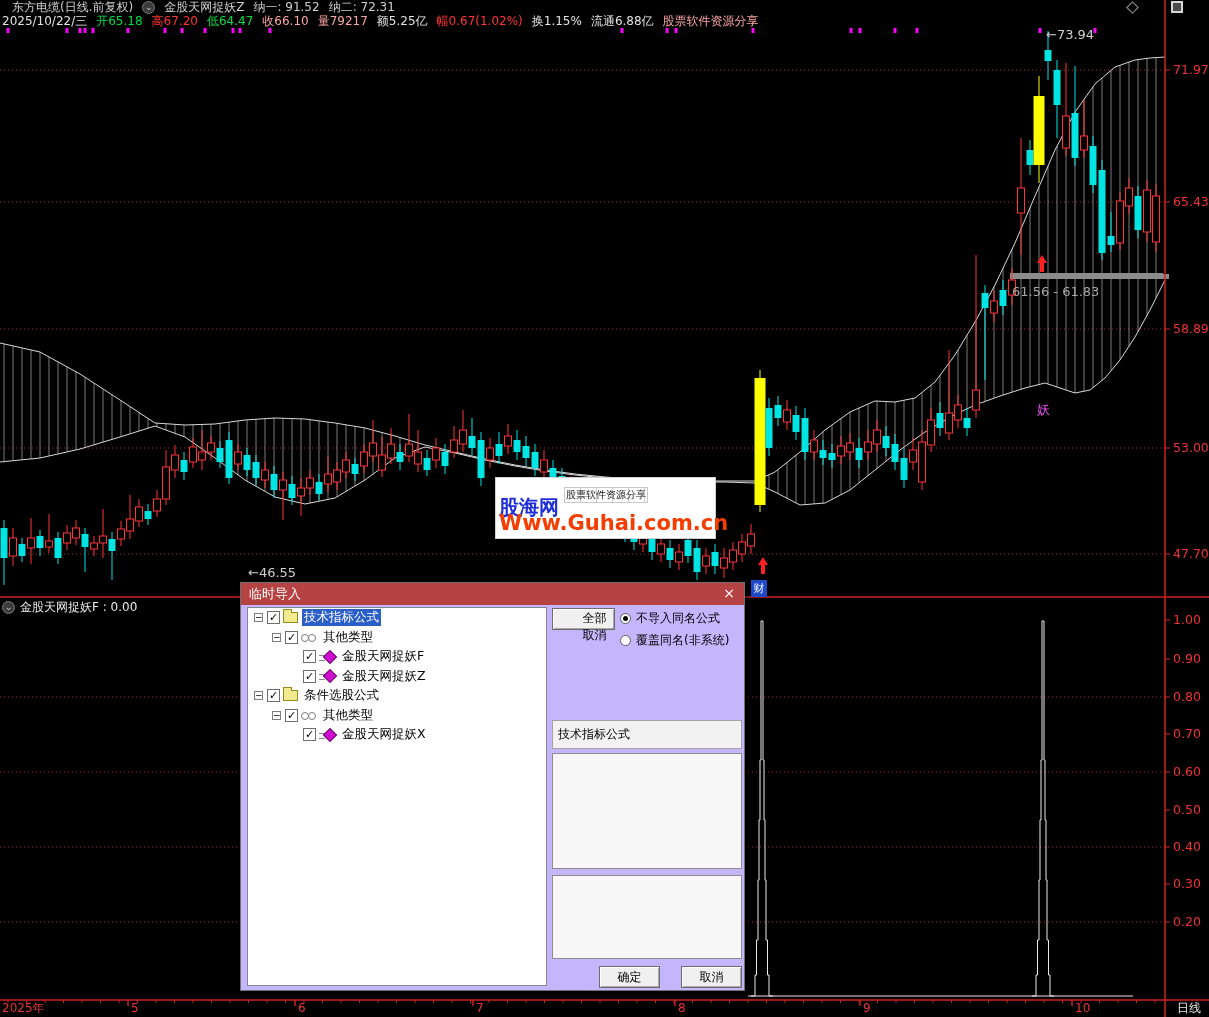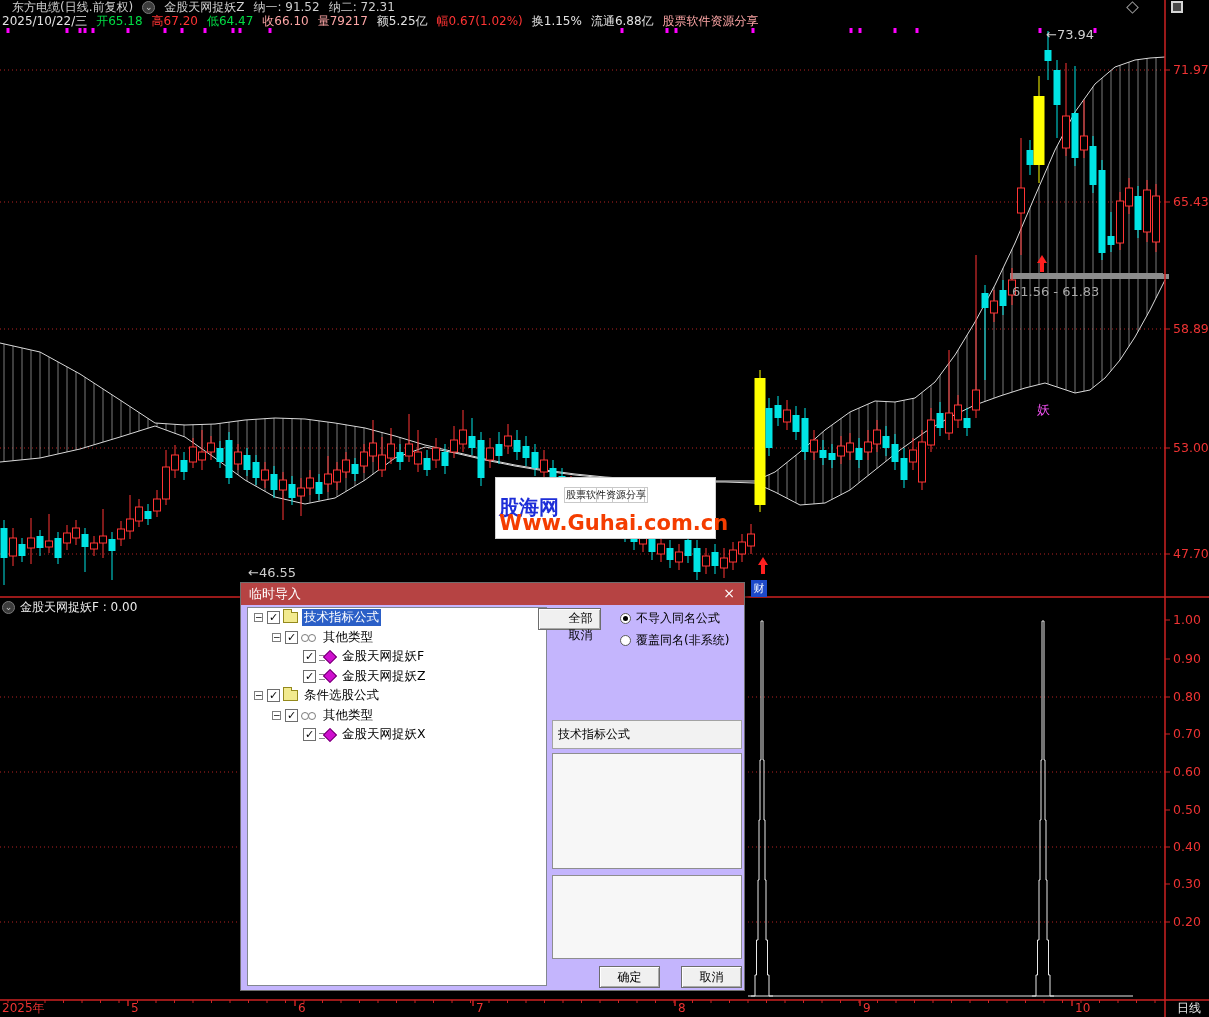--- a/index.html
+++ b/index.html
@@ -679,21 +679,21 @@
           <span class="tree-label">其他类型</span>
         </div>
         <div class="tree-row" style="padding-left: 42px;">
           <span style="width: 13px; flex: 0 0 auto;"></span>
           <span class="cbx">✓</span>
           <span class="icon-formula"></span>
           <span class="tree-label">金股天网捉妖X</span>
         </div>
       </div>
 
-    <button class="btn" style="left:297px;top:25px;width:63px;height:22px;padding-left:28px;">全部取消</button>
+    <button class="btn" style="left:311px;top:25px;width:63px;height:22px;padding-left:28px;">全部取消</button>
 
     <div class="radio-row" style="left:379px;top:27px;">
       <span class="radio on"></span>
       <span>不导入同名公式</span>
     </div>
     <div class="radio-row" style="left:379px;top:49px;align-items:center;">
       <span class="radio"></span>
       <span>覆盖同名(非系统)</span>
     </div>
 

